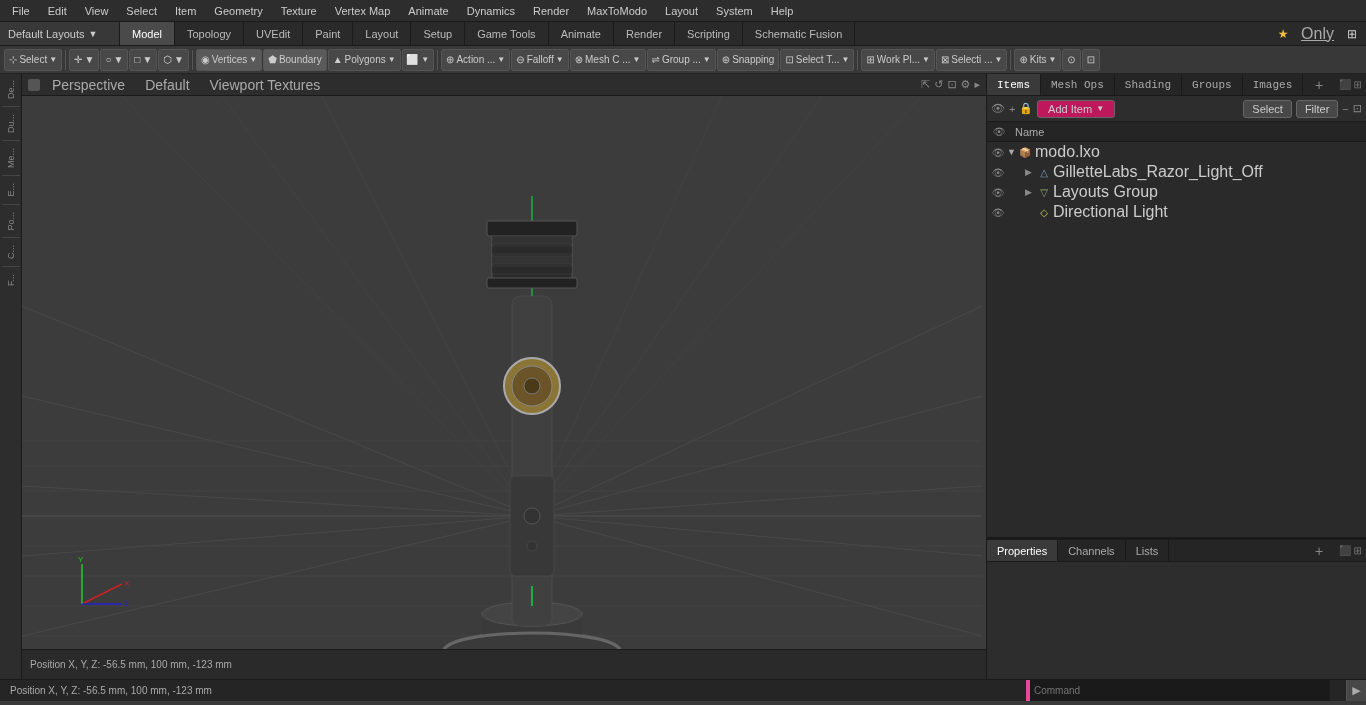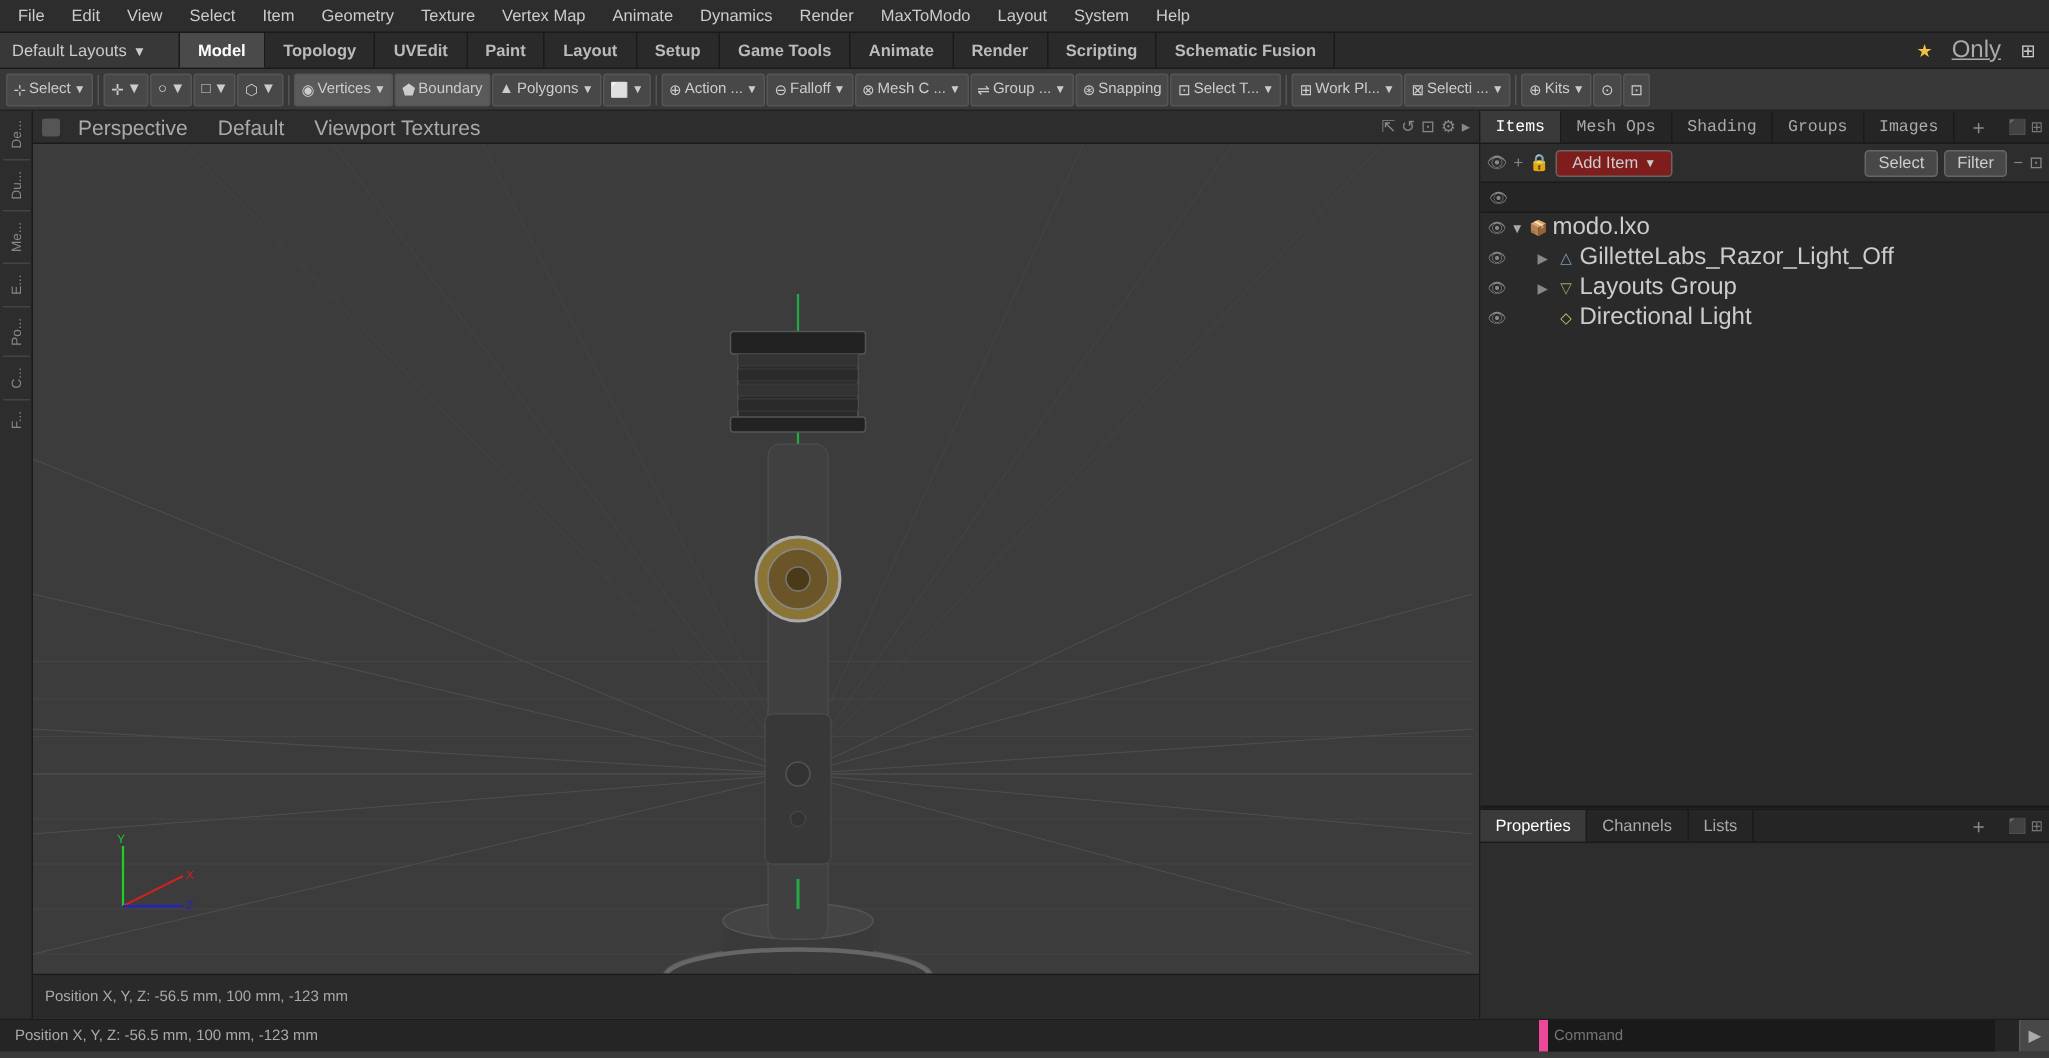--- a/index.html
+++ b/index.html
@@ -5,21 +5,21 @@
     * { margin: 0; padding: 0; box-sizing: border-box; }
     body { width: 1366px; height: 705px; overflow: hidden; background: #3a3a3a; font-family: Arial, sans-serif; font-size: 11px; color: #ccc; }
 
     
     #menu-bar { display: flex; align-items: center; height: 22px; background: #2d2d2d; border-bottom: 1px solid #1a1a1a; padding: 0 4px; gap: 2px; }
     .menu-item { padding: 2px 8px; cursor: pointer; color: #ccc; font-size: 11px; white-space: nowrap; }
 
     
     #layout-bar { display: flex; align-items: center; height: 24px; background: #2a2a2a; border-bottom: 1px solid #1a1a1a; }
     #default-layout { display: flex; align-items: center; padding: 0 8px; height: 100%; background: #383838; color: #ccc; font-size: 11px; cursor: pointer; border-right: 1px solid #1a1a1a; min-width: 120px; }
-    .layout-tab { padding: 0 12px; height: 100%; display: flex; align-items: center; font-size: 11px; color: #bbb; cursor: pointer; border-right: 1px solid #1a1a1a; font-weight: bold; }
+    .layout-tab { padding: 0 12px; height: 100%; display: flex; align-items: center; font-size: 11px; color: #bbb; cursor: pointer; border-right: 1px solid #1a1a1a; }
     .layout-tab.active { background: #4a4a4a; color: #fff; }
     #layout-bar-right { margin-left: auto; display: flex; align-items: center; gap: 4px; padding-right: 4px; }
     .icon-btn { width: 20px; height: 20px; display: flex; align-items: center; justify-content: center; cursor: pointer; color: #ccc; font-size: 12px; }
     .star-btn { color: #f0c040; }
 
     
     #toolbar { display: flex; align-items: center; height: 28px; background: #383838; border-bottom: 1px solid #222; padding: 0 4px; gap: 1px; overflow: hidden; }
     .tool-btn { display: flex; align-items: center; justify-content: center; height: 22px; padding: 0 4px; background: #484848; border: 1px solid #555; border-radius: 2px; cursor: pointer; color: #ccc; font-size: 10px; white-space: nowrap; gap: 2px; }
     .tool-btn.active { background: #5a5a5a; }
     .tool-separator { width: 1px; height: 20px; background: #555; margin: 0 2px; }
@@ -50,21 +50,21 @@
     
     #axes { position: absolute; bottom: 35px; left: 50px; width: 60px; height: 60px; }
 
     
     #right-panel { width: 380px; background: #2d2d2d; border-left: 1px solid #1a1a1a; display: flex; flex-direction: column; }
     #right-tabs { display: flex; height: 22px; background: #252525; border-bottom: 1px solid #1a1a1a; }
     .right-tab { padding: 0 10px; display: flex; align-items: center; font-size: 11px; color: #aaa; cursor: pointer; border-right: 1px solid #1a1a1a; font-family: Liberation Mono, monospace; }
     .right-tab.active { background: #3a3a3a; color: #fff; }
     .right-tab-plus { padding: 0 8px; display: flex; align-items: center; font-size: 14px; color: #888; cursor: pointer; margin-left: auto; }
     #right-toolbar { display: flex; align-items: center; height: 26px; padding: 0 4px; background: #2d2d2d; border-bottom: 1px solid #1a1a1a; gap: 4px; }
-    .add-item-btn { display: flex; align-items: center; gap: 4px; padding: 2px 10px; background: #7f1d1d; border: 1px solid #666; border-radius: 3px; cursor: pointer; font-size: 11px; color: #ccc; }
+    .add-item-btn { display: flex; align-items: center; gap: 4px; padding: 2px 10px; background: #be185d; border: 1px solid #666; border-radius: 3px; cursor: pointer; font-size: 11px; color: #ccc; }
     .filter-btn { padding: 2px 8px; background: #484848; border: 1px solid #666; border-radius: 3px; cursor: pointer; font-size: 11px; color: #ccc; }
     .select-btn { padding: 2px 8px; background: #484848; border: 1px solid #666; border-radius: 3px; cursor: pointer; font-size: 11px; color: #ccc; }
 
     
     #item-list-header { display: flex; align-items: center; height: 20px; background: #252525; border-bottom: 1px solid #1a1a1a; padding: 0 4px; gap: 4px; }
     .list-header-icon { width: 16px; height: 16px; display: flex; align-items: center; justify-content: center; color: #888; font-size: 10px; }
     .list-header-name { font-size: 11px; color: #aaa; flex: 1; padding-left: 4px; }
     #item-list { flex: 1; overflow-y: auto; background: #2a2a2a; }
     .item-row { display: flex; align-items: center; height: 20px; padding: 0 4px; cursor: pointer; gap: 2px; }
     .eye-icon { width: 14px; color: #888; font-size: 10px; text-align: center; cursor: pointer; }
@@ -77,21 +77,21 @@
     #right-panel-bottom { height: 140px; background: #2d2d2d; border-top: 1px solid #1a1a1a; }
     #props-tabs { display: flex; height: 22px; background: #252525; border-bottom: 1px solid #1a1a1a; }
     .props-tab { padding: 0 10px; display: flex; align-items: center; font-size: 11px; color: #aaa; cursor: pointer; border-right: 1px solid #1a1a1a; }
     .props-tab.active { background: #3a3a3a; color: #fff; }
     .props-tab-plus { padding: 0 8px; display: flex; align-items: center; font-size: 14px; color: #888; cursor: pointer; margin-left: auto; }
     #props-content { padding: 4px; }
 
     
     #bottom-bar { height: 22px; background: #252525; border-top: 1px solid #1a1a1a; display: flex; align-items: center; }
     #position-info { padding: 0 10px; font-size: 10px; color: #aaa; flex: 1; }
-    #command-area { display: flex; align-items: flex-end; width: 340px; border-left: 6px solid #ec4899; height: 100%; gap: 16px; }
+    #command-area { display: flex; align-items: flex-end; width: 340px; border-left: 4px solid #ec4899; height: 100%; gap: 16px; }
     #command-input { flex: 1; background: #1a1a1a; border: none; outline: none; color: #ccc; font-size: 10px; padding: 0 4px; height: 100%; }
     #command-exec { width: 20px; height: 100%; background: #484848; border-left: 1px solid #555; display: flex; align-items: center; justify-content: center; cursor: pointer; color: #aaa; }
 
     
     #grid-svg { position: absolute; top: 0; left: 0; width: 100%; height: 100%; }
   </style>
 </head>
 <body>
 
 <div id="menu-bar">
@@ -383,20 +383,21 @@
       </div>
       <div style="flex:1;"></div>
       <div class="select-btn">Select</div>
       <div class="filter-btn">Filter</div>
       <span style="color:#888; font-size:11px; cursor:pointer;">−</span>
       <span style="color:#888; font-size:11px; cursor:pointer;">⊡</span>
     </div>
 
     <div id="item-list-header">
       <div class="list-header-icon">👁</div>
+      <div class="list-header-name">Name</div>
     </div>
 
     <div id="item-list">
 
       <div class="item-row">
         <span class="eye-icon">👁</span>
         <span class="expand-arrow" style="color:#aaa;">▼</span>
         <span class="item-icon mesh-icon">📦</span>
         <span class="item-label">modo.lxo</span>
       </div>

